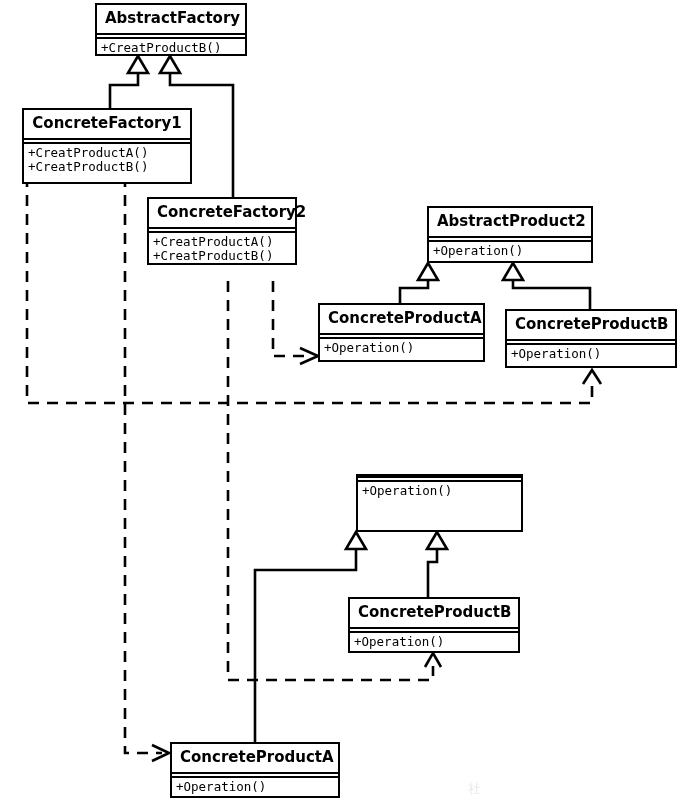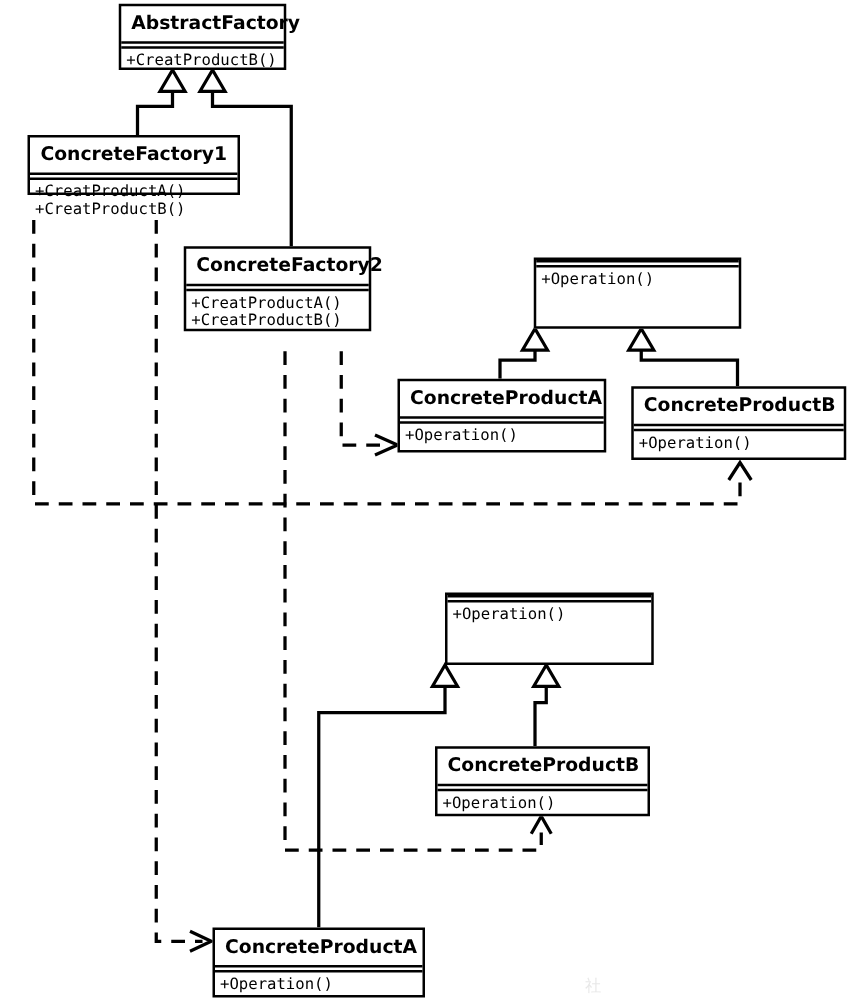--- a/index.html
+++ b/index.html
@@ -121,47 +121,48 @@
       <path d="M228,281 L228,680 L433,680 L433,666" fill="none" stroke="#000" stroke-width="2.6" stroke-dasharray="11 8"></path>
       <path d="M425,667 L433,653 L441,667" fill="none" stroke="#000" stroke-width="2.6" stroke-linejoin="miter" stroke-linecap="butt"></path>
     </g>
 
     <g>
       <path d="M273,281 L273,356 L311,356" fill="none" stroke="#000" stroke-width="2.6" stroke-dasharray="11 8"></path>
       <path d="M300,348 L318,356 L300,364" fill="none" stroke="#000" stroke-width="2.6" stroke-linejoin="miter" stroke-linecap="butt"></path>
     </g>
   </svg>
 
-  <div class="uml-class" style="left:95px; top:3px; width:134px; height:53px;">
+  <div class="uml-class" style="left:95px; top:3px; width:152px; height:53px;">
     <div class="uml-name">AbstractFactory</div>
     <div class="uml-sep"></div>
     <div class="uml-ops">
       <span class="uml-op">+CreatProductB()</span>
     </div>
   </div>
 
-  <div class="uml-class" style="left:22px; top:108px; width:170px; height:48px;">
+  <div class="uml-class" style="left:22px; top:108px; width:170px; height:76px;">
     <div class="uml-name">ConcreteFactory1</div>
     <div class="uml-sep"></div>
     <div class="uml-ops">
       <span class="uml-op">+CreatProductA()</span>
       <span class="uml-op">+CreatProductB()</span>
     </div>
   </div>
 
   <div class="uml-class" style="left:147px; top:197px; width:150px; height:68px;">
     <div class="uml-name">ConcreteFactory2</div>
     <div class="uml-sep"></div>
     <div class="uml-ops">
       <span class="uml-op">+CreatProductA()</span>
       <span class="uml-op">+CreatProductB()</span>
     </div>
   </div>
 
   <div class="uml-class" style="left:427px; top:206px; width:166px; height:57px;">
+    <div class="uml-name">AbstractProduct2</div>
     <div class="uml-sep"></div>
     <div class="uml-ops">
       <span class="uml-op">+Operation()</span>
     </div>
   </div>
 
   <div class="uml-class" style="left:318px; top:303px; width:167px; height:59px;">
     <div class="uml-name">ConcreteProductA</div>
     <div class="uml-sep"></div>
     <div class="uml-ops">

